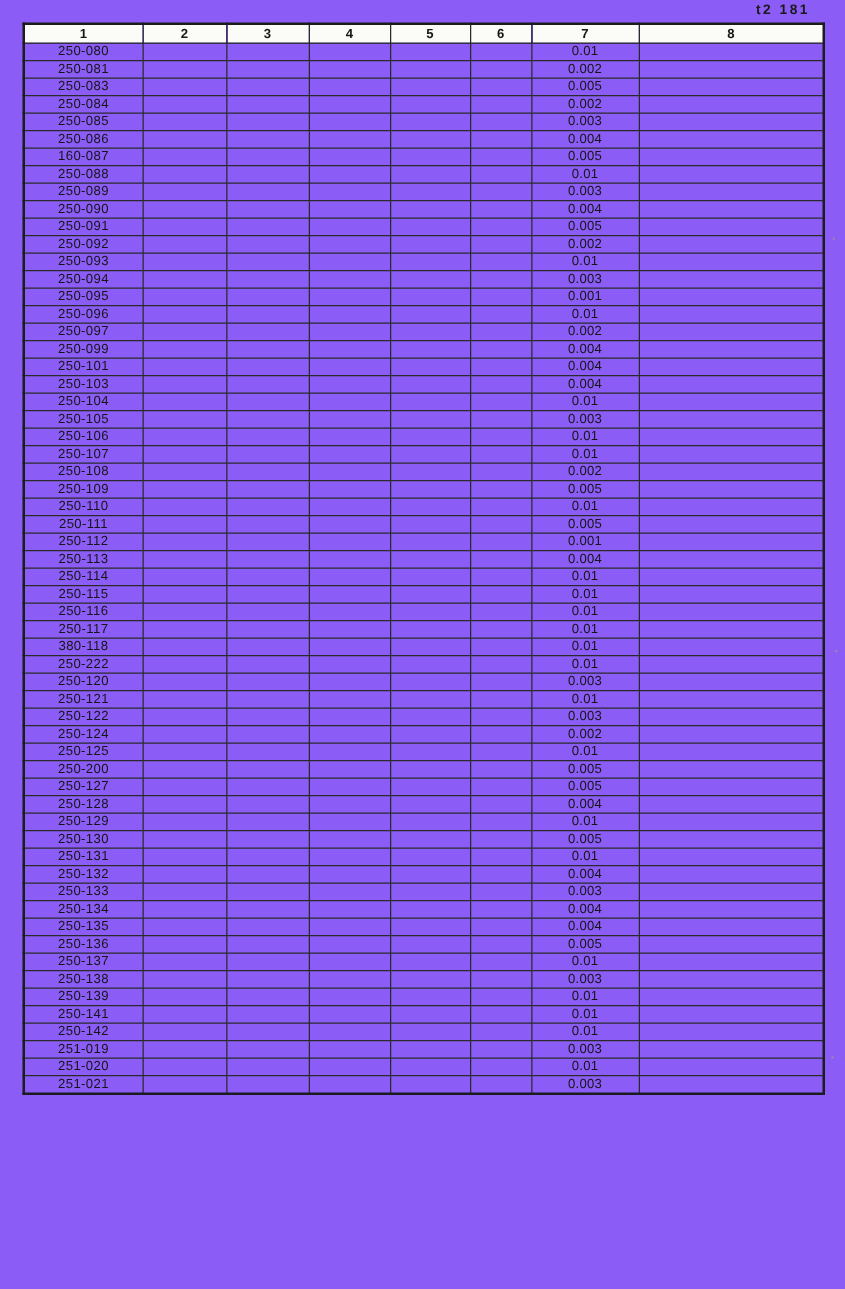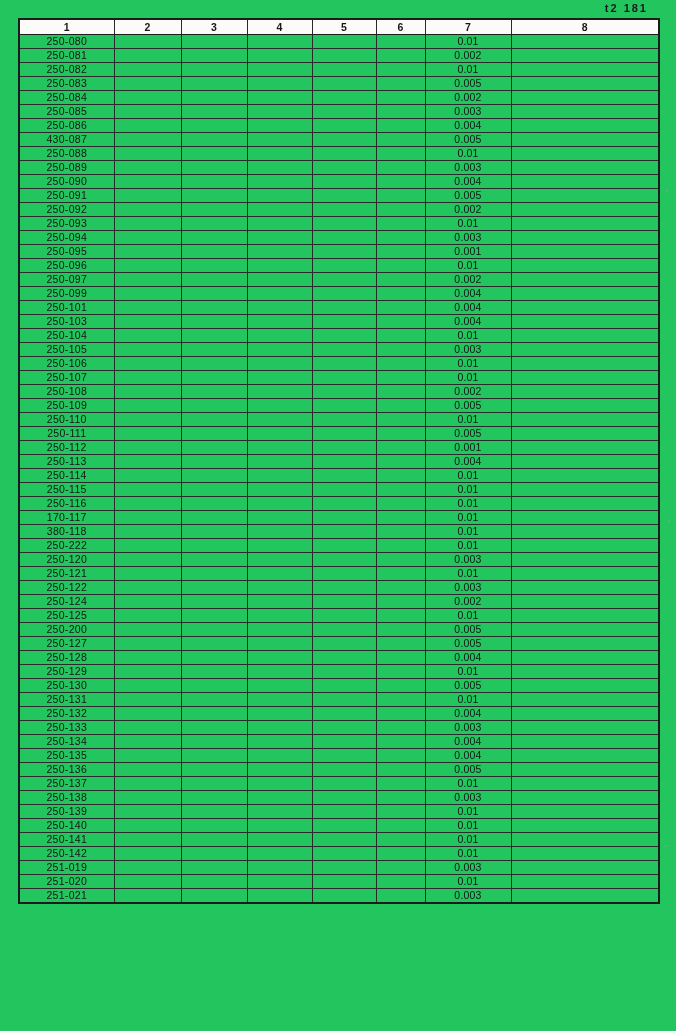--- a/index.html
+++ b/index.html
@@ -4,21 +4,21 @@
 <style>
   html, body {
     margin: 0;
     padding: 0;
     background: #ffffff;
   }
   .page {
     position: relative;
     width: 676px;
     height: 1031px;
-    background: #22c55e;
+    background: #8b5cf6;
     font-family: "Liberation Sans", sans-serif;
     color: #111;
     overflow: hidden;
   }
   .corner-label {
     position: absolute;
     top: 2px;
     right: 28px;
     font-size: 11px;
     font-weight: bold;
@@ -115,30 +115,20 @@
           <td class="id-cell">250-081</td>
           <td></td>
           <td></td>
           <td></td>
           <td></td>
           <td></td>
           <td class="val-cell">0.002</td>
           <td></td>
         </tr>
         <tr>
-          <td class="id-cell">250-082</td>
-          <td></td>
-          <td></td>
-          <td></td>
-          <td></td>
-          <td></td>
-          <td class="val-cell">0.01</td>
-          <td></td>
-        </tr>
-        <tr>
           <td class="id-cell">250-083</td>
           <td></td>
           <td></td>
           <td></td>
           <td></td>
           <td></td>
           <td class="val-cell">0.005</td>
           <td></td>
         </tr>
         <tr>
@@ -165,21 +155,21 @@
           <td class="id-cell">250-086</td>
           <td></td>
           <td></td>
           <td></td>
           <td></td>
           <td></td>
           <td class="val-cell">0.004</td>
           <td></td>
         </tr>
         <tr>
-          <td class="id-cell">430-087</td>
+          <td class="id-cell">160-087</td>
           <td></td>
           <td></td>
           <td></td>
           <td></td>
           <td></td>
           <td class="val-cell">0.005</td>
           <td></td>
         </tr>
         <tr>
           <td class="id-cell">250-088</td>
@@ -435,21 +425,21 @@
           <td class="id-cell">250-116</td>
           <td></td>
           <td></td>
           <td></td>
           <td></td>
           <td></td>
           <td class="val-cell">0.01</td>
           <td></td>
         </tr>
         <tr>
-          <td class="id-cell">170-117</td>
+          <td class="id-cell">250-117</td>
           <td></td>
           <td></td>
           <td></td>
           <td></td>
           <td></td>
           <td class="val-cell">0.01</td>
           <td></td>
         </tr>
         <tr>
           <td class="id-cell">380-118</td>
@@ -646,30 +636,20 @@
           <td></td>
           <td></td>
           <td></td>
           <td></td>
           <td></td>
           <td class="val-cell">0.003</td>
           <td></td>
         </tr>
         <tr>
           <td class="id-cell">250-139</td>
-          <td></td>
-          <td></td>
-          <td></td>
-          <td></td>
-          <td></td>
-          <td class="val-cell">0.01</td>
-          <td></td>
-        </tr>
-        <tr>
-          <td class="id-cell">250-140</td>
           <td></td>
           <td></td>
           <td></td>
           <td></td>
           <td></td>
           <td class="val-cell">0.01</td>
           <td></td>
         </tr>
         <tr>
           <td class="id-cell">250-141</td>

